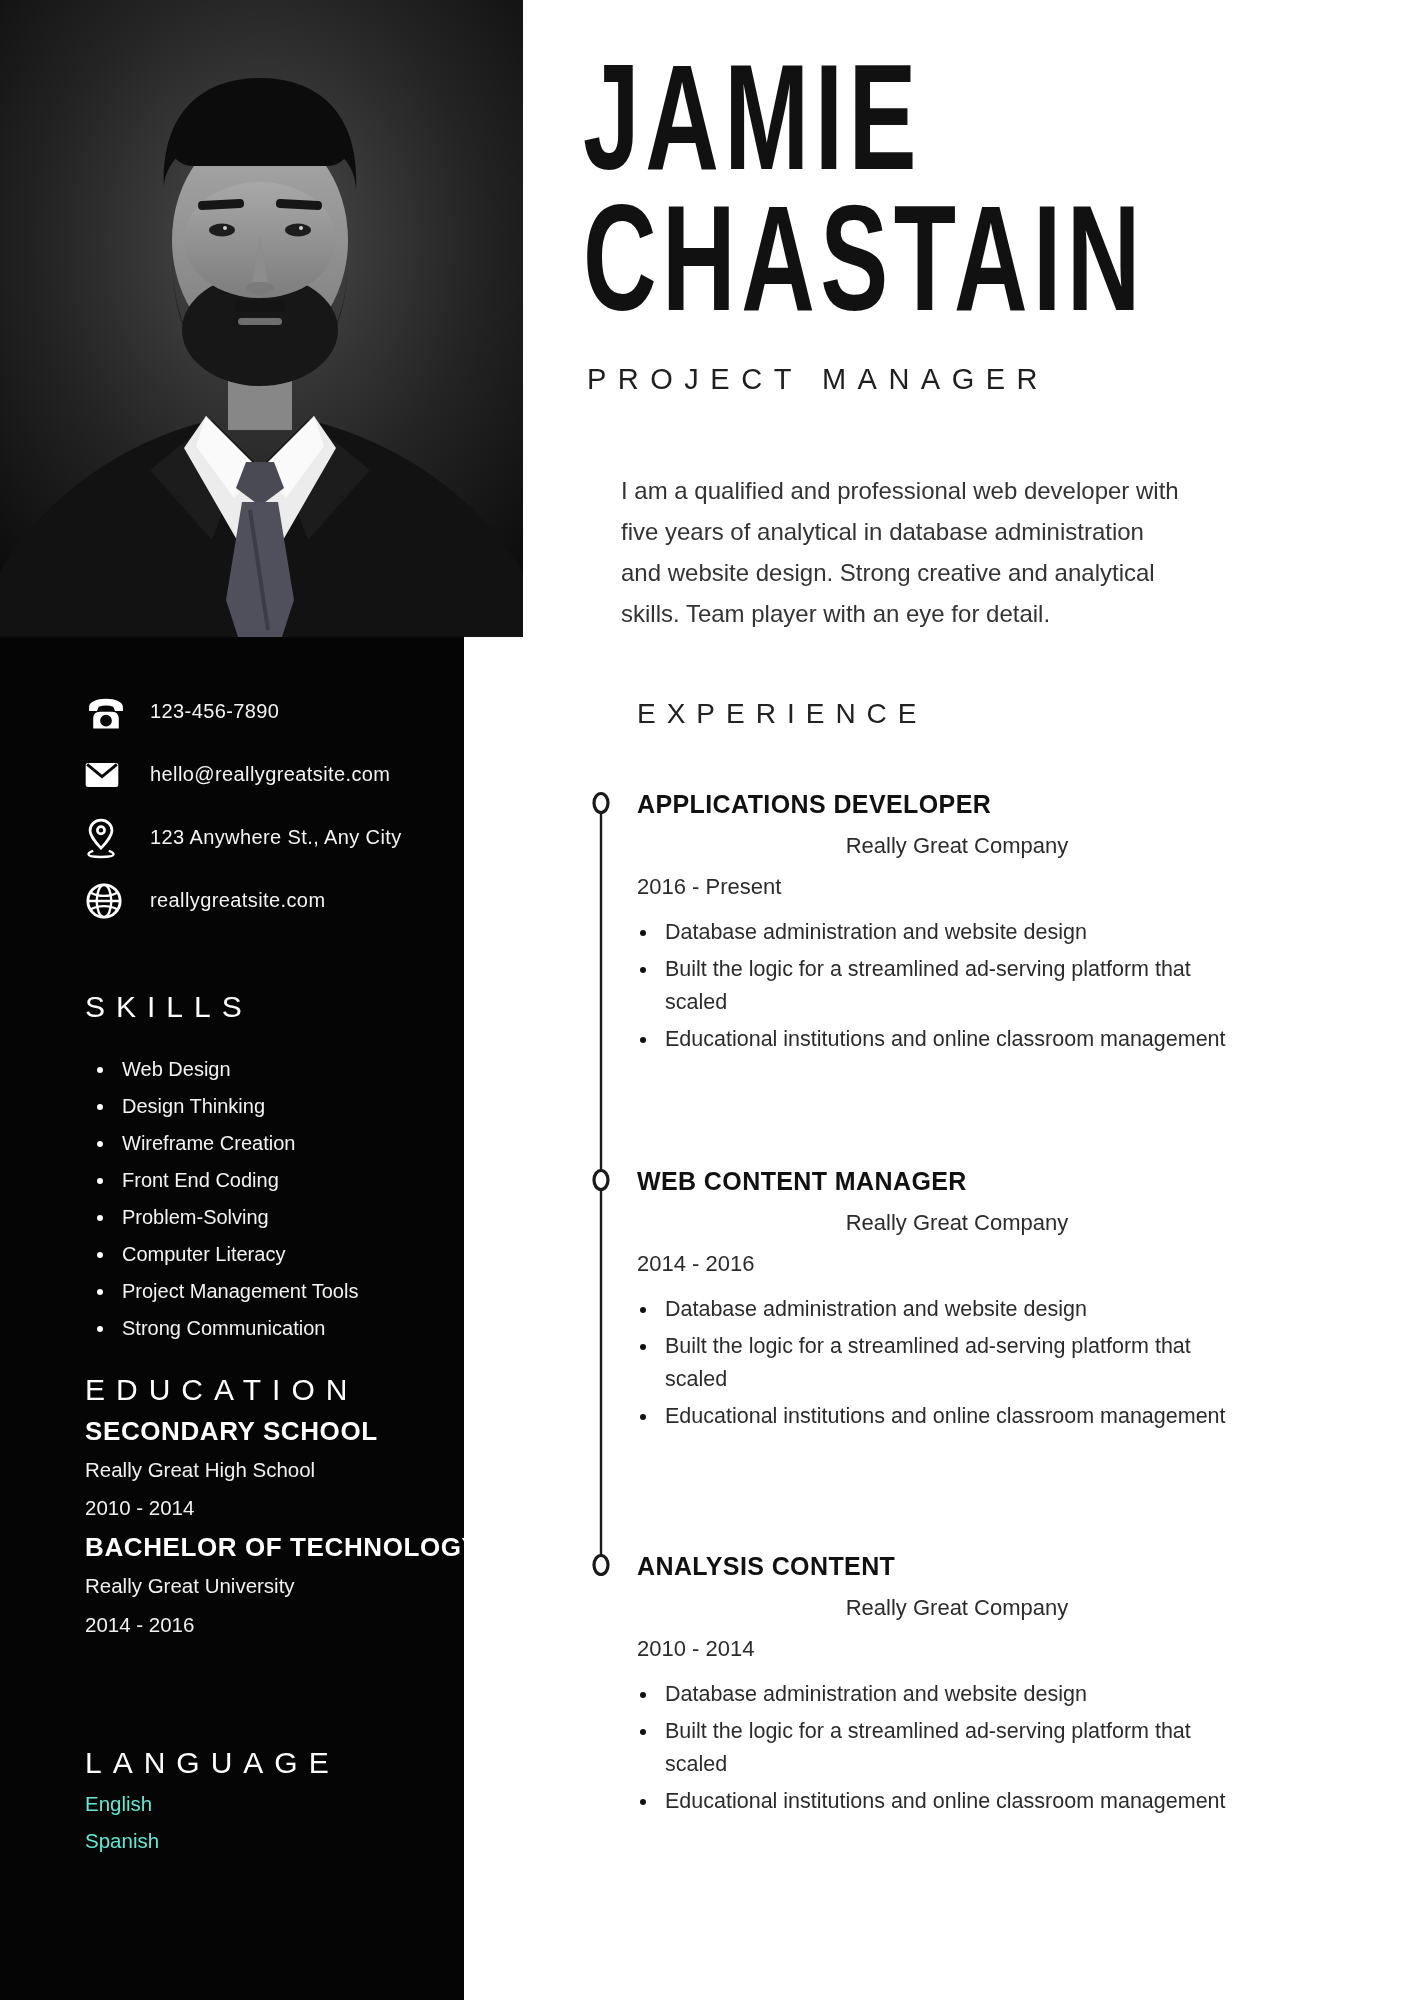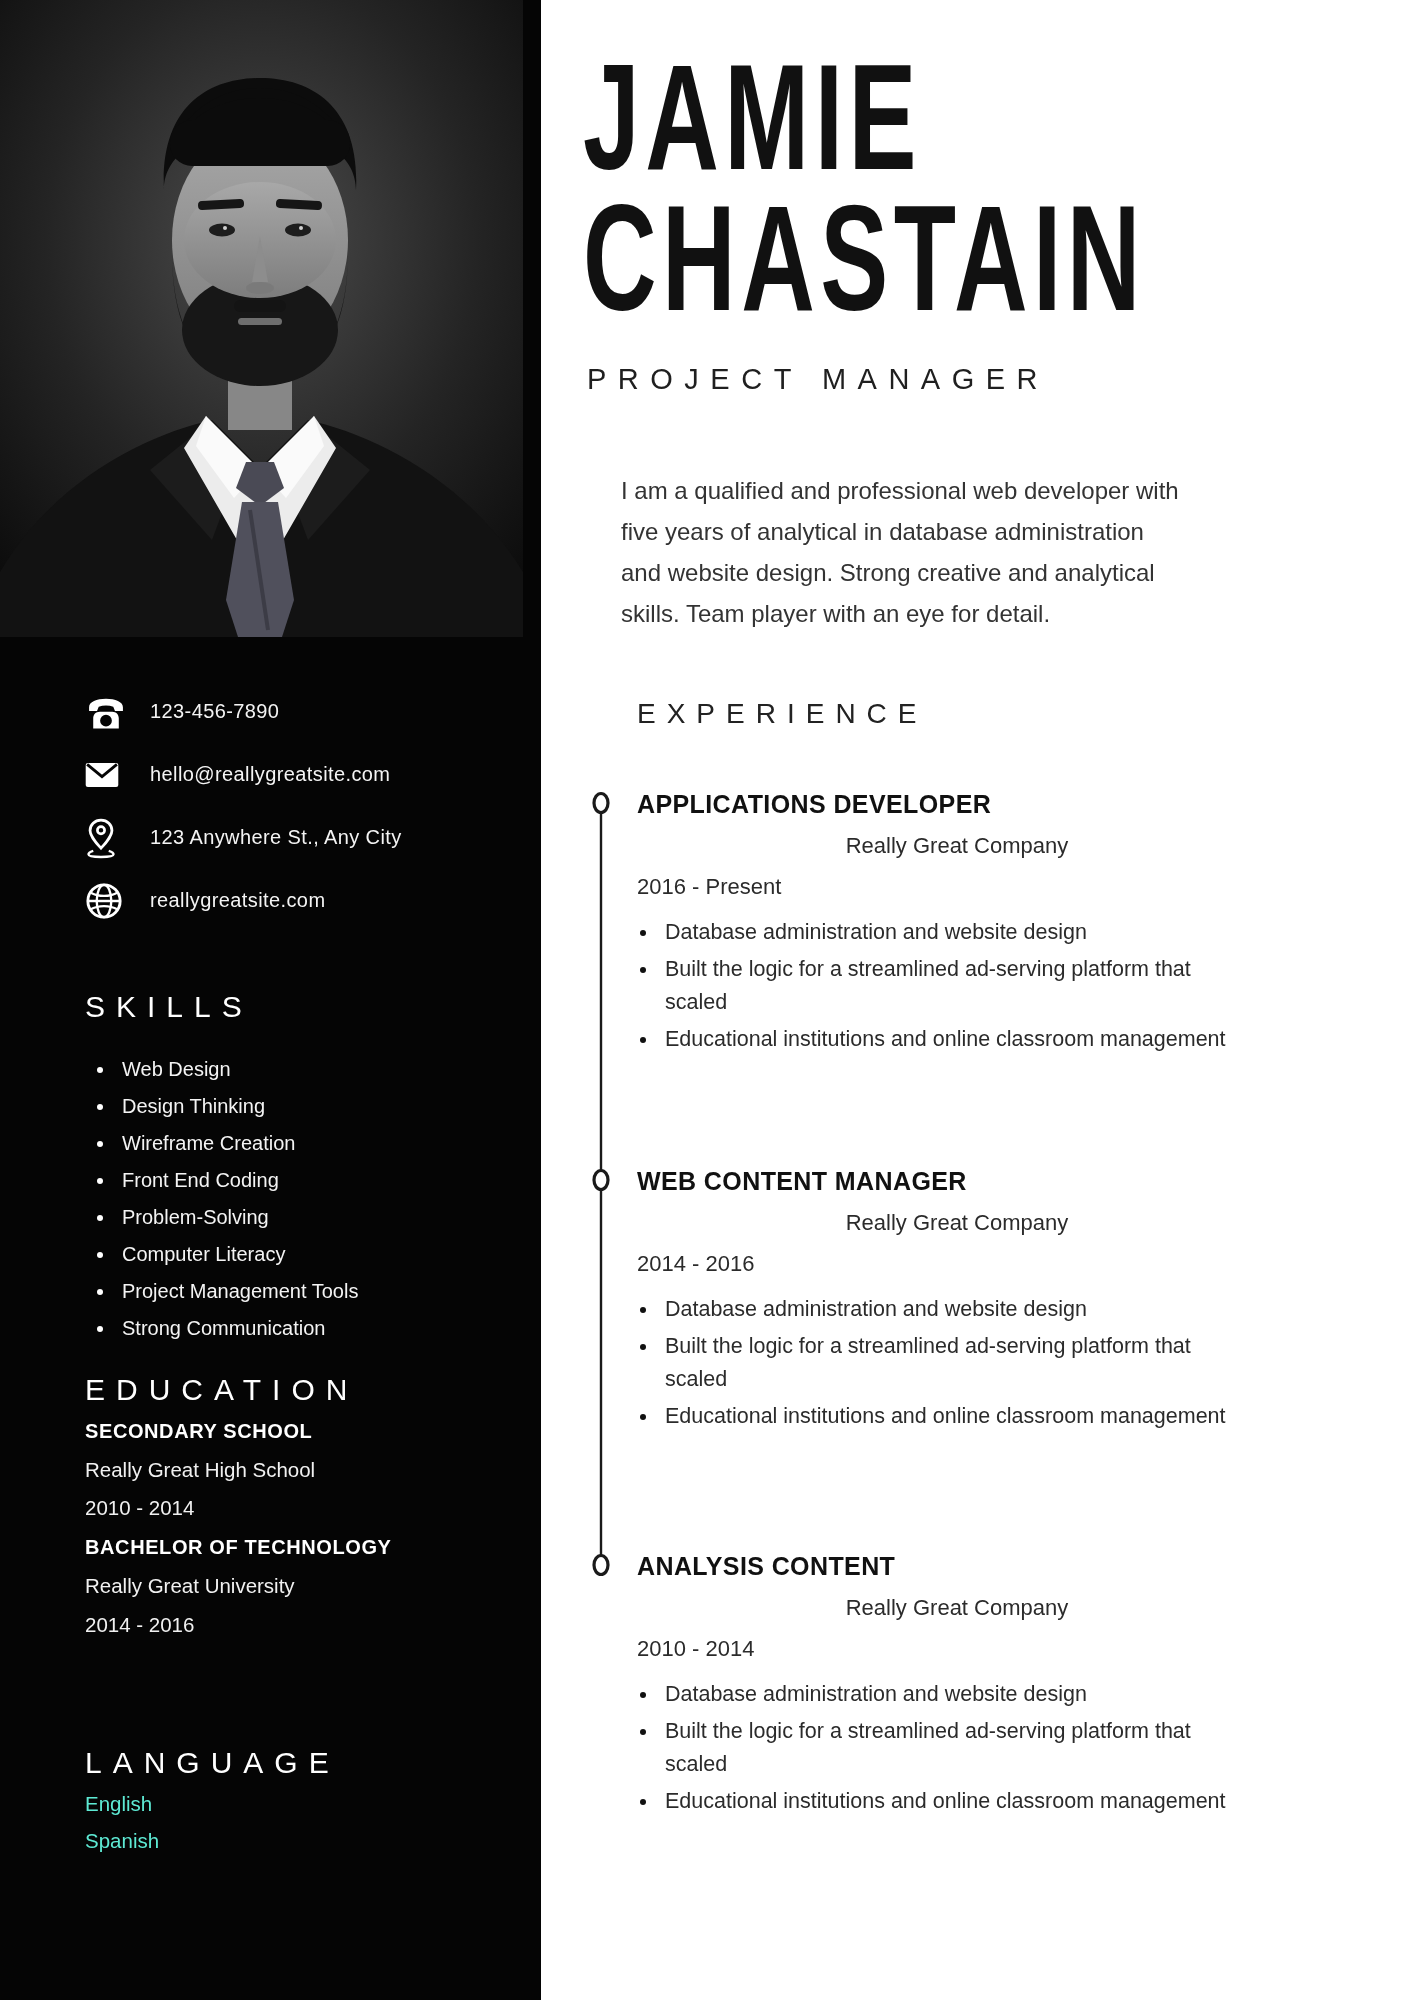--- a/index.html
+++ b/index.html
@@ -1,35 +1,35 @@
 <!DOCTYPE html>
 <html><head>
 <meta charset="utf-8">
 <style>
   html,body{margin:0;padding:0;background:#e8e8e8;}
   .page{
     position:relative;width:1414px;height:2000px;background:#ffffff;
     font-family:"Liberation Sans","DejaVu Sans",sans-serif;overflow:hidden;margin:0 auto;
   }
   
-  .sidebar{position:absolute;left:0;top:0;width:541px;height:2000px;background:#050505;}
+  .sidebar{position:absolute;left:0;top:0;width:464px;height:2000px;background:#050505;}
   .photo{position:absolute;left:0;top:0;width:523px;height:637px;overflow:hidden;}
   .photo svg{display:block;}
   .contact{position:absolute;left:85px;top:680px;width:420px;}
   .contact-row{display:flex;align-items:center;height:63px;}
   .cicon{width:46px;flex:0 0 46px;display:flex;align-items:center;justify-content:flex-start;}
   .ctext{margin-left:19px;font-size:20px;color:#f4f4f4;letter-spacing:0.4px;white-space:nowrap;}
   .side-h{position:absolute;left:85px;margin:0;font-size:30px;font-weight:400;color:#ffffff;letter-spacing:11px;line-height:36px;white-space:nowrap;}
   .skills-h{top:989px;}
   ul.skills{position:absolute;left:85px;top:1051px;margin:0;padding:0;list-style:none;width:400px;}
   ul.skills li{position:relative;padding-left:37px;font-size:20px;line-height:37px;color:#f4f4f4;white-space:nowrap;}
   ul.skills li::before{content:"";position:absolute;left:12px;top:16px;width:6px;height:6px;border-radius:50%;background:#ffffff;}
   .edu-h{top:1372px;}
   .edu{position:absolute;left:85px;top:1412px;width:420px;}
-  .edu-degree{font-size:20px;font-weight:700;color:#ffffff;letter-spacing:0.6px;line-height:38.7px;white-space:nowrap;}
+  .edu-degree{font-size:26px;font-weight:700;color:#ffffff;letter-spacing:0.6px;line-height:38.7px;white-space:nowrap;}
   .edu-school,.edu-dates{font-size:20.5px;color:#f1f1f1;line-height:38.7px;white-space:nowrap;}
   .lang-h{top:1745px;}
   .lang{position:absolute;left:85px;top:1786px;}
   .lang-item{font-size:20.5px;color:#5eead4;line-height:36.5px;white-space:nowrap;}
   
   .name{position:absolute;left:583px;top:47px;margin:0;font-size:150px;line-height:141px;font-weight:700;
         color:#111111;letter-spacing:8px;transform:scaleX(0.68);transform-origin:left top;white-space:nowrap;}
   .role{position:absolute;left:587px;top:362px;font-size:29px;font-weight:400;color:#1f1f1f;letter-spacing:11.5px;line-height:35px;white-space:nowrap;}
   .summary{position:absolute;left:585px;top:470px;width:760px;margin:0;font-size:24px;line-height:41px;color:#333333;}
   .summary span{display:block;white-space:nowrap;margin-left:36px;}

